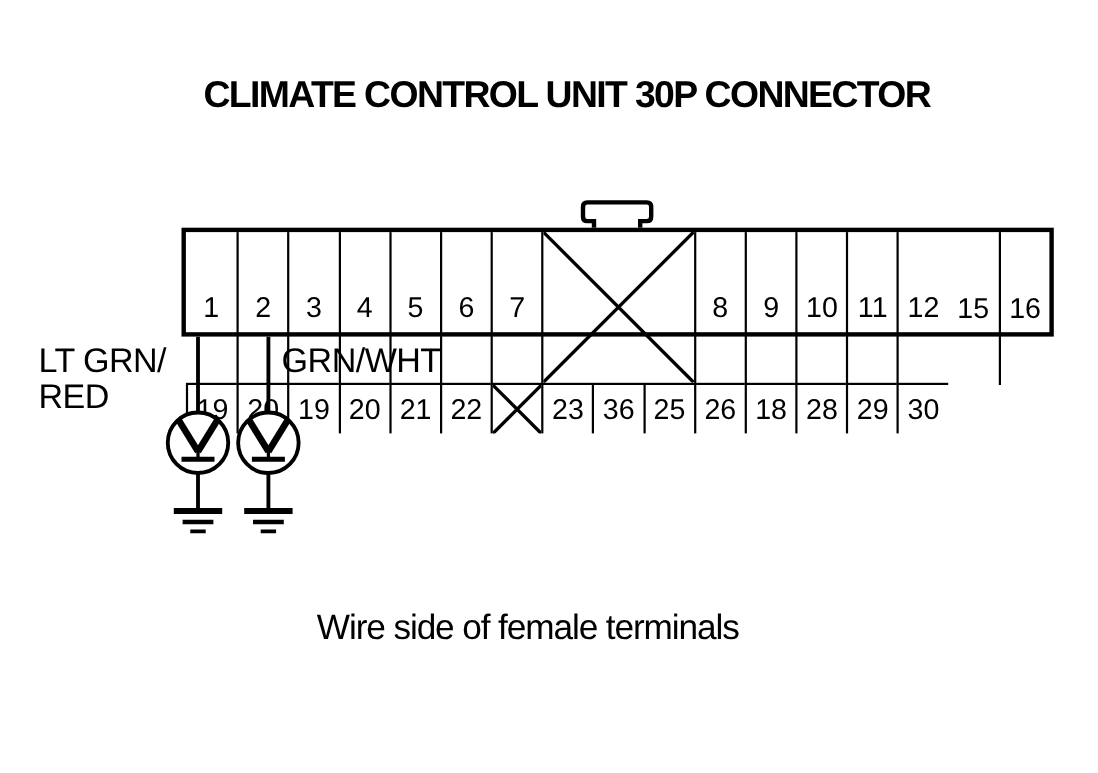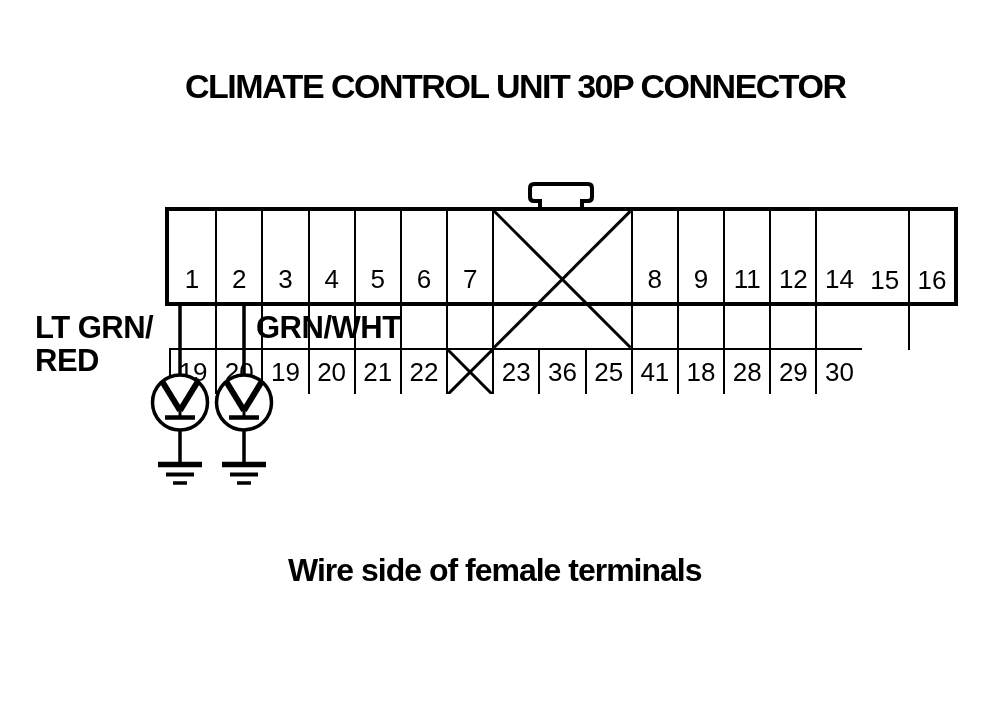--- a/index.html
+++ b/index.html
@@ -17,27 +17,27 @@
   .cell{display:flex;align-items:center;justify-content:center;
         font-size:26px;line-height:1;box-sizing:border-box;}
   .cell.bl{border-left:2.5px solid #000;}
   .cell.tb{border-bottom:2.5px solid #000;}
   .xcell{padding:0;}
   .xcell svg{display:block;width:100%;height:100%;}
   .span3{grid-column:span 3;}
 
   .ground-unit{position:absolute;top:306px;}
 
-  .wire-label{position:absolute;font-size:31px;font-weight:bold;line-height:33px;
+  .wire-label{position:absolute;font-size:31px;font-weight:normal;line-height:33px;
               letter-spacing:-0.5px;white-space:pre;}
   .wl-1{left:35px;top:311px;}
   .wl-2{left:256px;top:311px;}
 
   .caption{position:absolute;left:288px;top:552px;font-size:32px;letter-spacing:-1px;
-           white-space:nowrap;font-weight:bold;}
+           white-space:nowrap;}
   .figure-id{position:absolute;left:33px;top:603px;font-size:28px;letter-spacing:-0.5px;}
 </style>
 </head>
 <body>
 
 <div class="page">
 
   <div class="title">CLIMATE CONTROL UNIT 30P CONNECTOR</div>
 
   <svg class="tab-svg" width="68" height="28" viewBox="0 0 68 28">
@@ -54,42 +54,42 @@
     <div class="cell tb bl">6</div>
     <div class="cell tb bl">7</div>
     <div class="cell tb bl xcell span3">
       <svg viewBox="0 0 100 100" preserveAspectRatio="none">
         <line x1="0" y1="0" x2="100" y2="100" stroke="#000" stroke-width="3" vector-effect="non-scaling-stroke"></line>
         <line x1="0" y1="100" x2="100" y2="0" stroke="#000" stroke-width="3" vector-effect="non-scaling-stroke"></line>
       </svg>
     </div>
     <div class="cell tb bl">8</div>
     <div class="cell tb bl">9</div>
+    <div class="cell tb bl">10</div>
     <div class="cell tb bl">11</div>
     <div class="cell tb bl">12</div>
-    <div class="cell tb bl">14</div>
 
     <div class="cell">15</div>
     <div class="cell bl">16</div>
     <div class="cell bl">19</div>
     <div class="cell bl">20</div>
     <div class="cell bl">19</div>
     <div class="cell bl">20</div>
     <div class="cell bl">21</div>
     <div class="cell bl">22</div>
     <div class="cell bl xcell">
       <svg viewBox="0 0 100 100" preserveAspectRatio="none">
         <line x1="0" y1="0" x2="100" y2="100" stroke="#000" stroke-width="3" vector-effect="non-scaling-stroke"></line>
         <line x1="0" y1="100" x2="100" y2="0" stroke="#000" stroke-width="3" vector-effect="non-scaling-stroke"></line>
       </svg>
     </div>
     <div class="cell bl">23</div>
     <div class="cell bl">36</div>
     <div class="cell bl">25</div>
-    <div class="cell bl">41</div>
+    <div class="cell bl">26</div>
     <div class="cell bl">18</div>
     <div class="cell bl">28</div>
     <div class="cell bl">29</div>
     <div class="cell bl">30</div>
   </div>
 
   <div class="wire-label wl-1"><span>LT GRN/</span><br><span>RED</span></div>
   <div class="wire-label wl-2"><span>GRN/WHT</span></div>
 
   <svg class="ground-unit" style="left:145px" width="70" height="186" viewBox="0 0 70 186">

